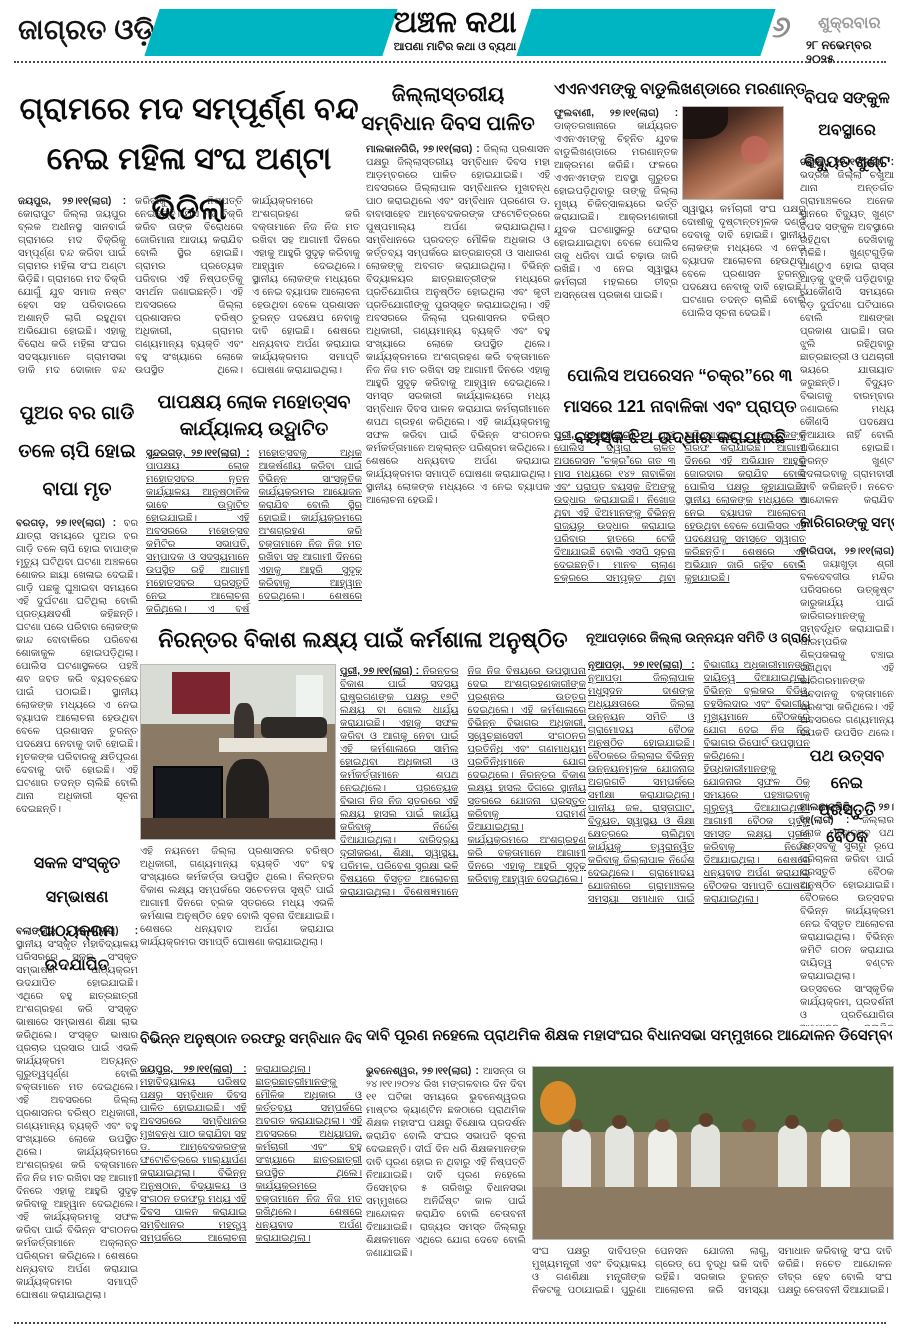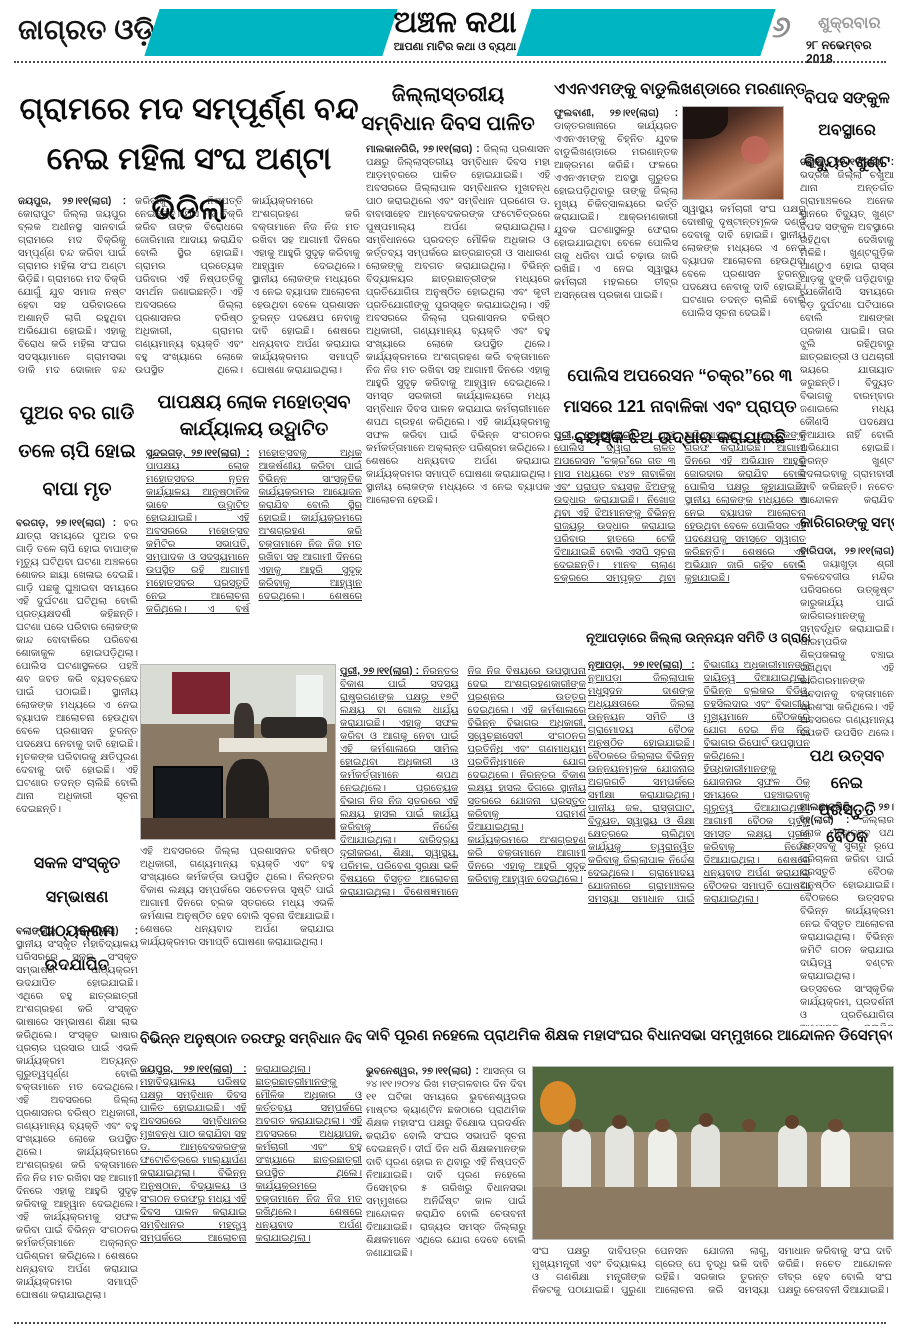--- a/index.html
+++ b/index.html
@@ -25,21 +25,21 @@
   <div class="abs" style="left:18px;top:14px;font-size:28px;font-weight:800;letter-spacing:0;">ଜାଗ୍ରତ ଓଡ଼ିଶା</div>
 
   <div class="abs band" style="left:152px;top:9px;width:238px;height:47px;"></div>
   <div class="abs band" style="left:524px;top:9px;width:244px;height:47px;"></div>
 
   <div class="abs hd nowrap" style="left:380px;top:5px;width:150px;font-size:30px;">ଅଞ୍ଚଳ କଥା</div>
   <div class="abs hd nowrap" style="left:368px;top:40px;width:174px;font-size:11px;">ଆପଣା ମାଟିର କଥା ଓ ବ୍ୟଥା</div>
 
   <div class="abs" style="left:772px;top:10px;font-size:30px;color:#8d8d8d;font-weight:bold;">୬</div>
   <div class="abs" style="left:818px;top:14px;font-size:16px;color:#9a9a9a;font-weight:bold;">ଶୁକ୍ରବାର</div>
-  <div class="abs" style="left:806px;top:38px;font-size:12px;font-weight:bold;">୨୮ ନଭେମ୍ବର 2018</div>
+  <div class="abs" style="left:806px;top:38px;font-size:12px;font-weight:bold;">୨୮ ନଭେମ୍ବର ୨୦୨୫</div>
 
   <div class="abs dotrule" style="left:14px;top:61px;width:872px;"></div>
 
   <div class="abs hd" style="left:18px;top:84px;width:342px;height:106px;font-size:31px;line-height:50px;">ଗ୍ରାମରେ ମଦ ସମ୍ପୂର୍ଣ୍ଣ ବନ୍ଦ ନେଇ ମହିଳା ସଂଘ ଅଣ୍ଟା ଭିଡିଲା</div>
   <div class="abs bodytxt cols3" style="left:18px;top:194px;width:342px;height:192px;">
     <span class="dl">ଜୟପୁର, ୨୭।୧୧(ଲାଗ) :</span>
     <span>କୋରାପୁଟ ଜିଲ୍ଲା ଜୟପୁର ବ୍ଲକ ଅଧୀନସ୍ଥ ସାନବାଇଁ ଗ୍ରାମରେ ମଦ ବିକ୍ରିକୁ ସମ୍ପୂର୍ଣ୍ଣ ବନ୍ଦ କରିବା ପାଇଁ ଗ୍ରାମର ମହିଳା ସଂଘ ଅଣ୍ଟା ଭିଡ଼ିଛି। ଗ୍ରାମରେ ମଦ ବିକ୍ରି ଯୋଗୁଁ ଯୁବ ସମାଜ ନଷ୍ଟ ହେବା ସହ ପରିବାରରେ ଅଶାନ୍ତି ଲାଗି ରହୁଥିବା ଅଭିଯୋଗ ହୋଇଛି। ଏହାକୁ ବିରୋଧ କରି ମହିଳା ସଂଘର ସଦସ୍ୟାମାନେ ଗ୍ରାମସଭା ଡାକି ମଦ ଦୋକାନ ବନ୍ଦ କରିବାକୁ ନିଷ୍ପତ୍ତି ନେଇଛନ୍ତି। ଯିଏ ମଦ ବିକ୍ରି କରିବ ତାଙ୍କ ବିରୋଧରେ ଜୋରିମାନା ଆଦାୟ କରାଯିବ ବୋଲି ସ୍ଥିର ହୋଇଛି। ଗ୍ରାମର ପ୍ରତ୍ୟେକ ପରିବାର ଏହି ନିଷ୍ପତ୍ତିକୁ ସମର୍ଥନ ଜଣାଇଛନ୍ତି। ଏହି ଅବସରରେ ଜିଲ୍ଲା ପ୍ରଶାସନର ବରିଷ୍ଠ ଅଧିକାରୀ, ଗ୍ରାମର ଗଣ୍ୟମାନ୍ୟ ବ୍ୟକ୍ତି ଏବଂ ବହୁ ସଂଖ୍ୟାରେ ଲୋକେ ଉପସ୍ଥିତ ଥିଲେ। କାର୍ଯ୍ୟକ୍ରମରେ ଅଂଶଗ୍ରହଣ କରି ବକ୍ତାମାନେ ନିଜ ନିଜ ମତ ରଖିବା ସହ ଆଗାମୀ ଦିନରେ ଏହାକୁ ଆହୁରି ସୁଦୃଢ଼ କରିବାକୁ ଆହ୍ୱାନ ଦେଇଥିଲେ। ସ୍ଥାନୀୟ ଲୋକଙ୍କ ମଧ୍ୟରେ ଏ ନେଇ ବ୍ୟାପକ ଆଲୋଚନା ହେଉଥିବା ବେଳେ ପ୍ରଶାସନ ତୁରନ୍ତ ପଦକ୍ଷେପ ନେବାକୁ ଦାବି ହୋଇଛି। ଶେଷରେ ଧନ୍ୟବାଦ ଅର୍ପଣ କରାଯାଇ କାର୍ଯ୍ୟକ୍ରମର ସମାପ୍ତି ଘୋଷଣା କରାଯାଇଥିଲା।</span>
   </div>
 
   <div class="abs hd" style="left:16px;top:394px;width:122px;height:116px;font-size:19px;line-height:38px;">ପୁଅର ବର ଗାଡି ତଳେ ଚାପି ହୋଇ ବାପା ମୃତ</div>
@@ -79,37 +79,38 @@
   <div class="abs bodytxt" style="left:682px;top:202px;width:124px;height:160px;">
     <span>ସ୍ୱାସ୍ଥ୍ୟ କର୍ମଚାରୀ ସଂଘ ପକ୍ଷରୁ ଦୋଷୀକୁ ଦୃଷ୍ଟାନ୍ତମୂଳକ ଦଣ୍ଡ ଦେବାକୁ ଦାବି ହୋଇଛି। ସ୍ଥାନୀୟ ଲୋକଙ୍କ ମଧ୍ୟରେ ଏ ନେଇ ବ୍ୟାପକ ଆଲୋଚନା ହେଉଥିବା ବେଳେ ପ୍ରଶାସନ ତୁରନ୍ତ ପଦକ୍ଷେପ ନେବାକୁ ଦାବି ହୋଇଛି। ଘଟଣାର ତଦନ୍ତ ଚାଲିଛି ବୋଲି ପୋଲିସ ସୂଚନା ଦେଇଛି।</span>
   </div>
 
   <div class="abs hd" style="left:554px;top:360px;width:252px;height:64px;font-size:17px;line-height:31px;">ପୋଲିସ ଅପରେସନ “ଚକ୍ର”ରେ ୩ ମାସରେ 121 ନାବାଳିକା ଏବଂ ପ୍ରାପ୍ତ ବୟସ୍କ ଝିଅ ଉଦ୍ଧାର କରାଯାଇଛି</div>
   <div class="abs bodytxt cols2" style="left:554px;top:428px;width:252px;height:196px;">
     <span class="dl">ପୁରୀ, ୨୭।୧୧(ଲାଗ) :</span>
     <span>ପୁରୀ ପୋଲିସ ଦ୍ୱାରା ଚାଳିତ ଅପରେସନ “ଚକ୍ର”ରେ ଗତ ୩ ମାସ ମଧ୍ୟରେ ୧୪୨ ନାବାଳିକା ଏବଂ ପ୍ରାପ୍ତ ବୟସ୍କ ଝିଅଙ୍କୁ ଉଦ୍ଧାର କରାଯାଇଛି। ନିଖୋଜ ଥିବା ଏହି ଝିଅମାନଙ୍କୁ ବିଭିନ୍ନ ରାଜ୍ୟରୁ ଉଦ୍ଧାର କରାଯାଇ ପରିବାର ହାତରେ ଟେକି ଦିଆଯାଇଛି ବୋଲି ଏସପି ସୂଚନା ଦେଇଛନ୍ତି। ମାନବ ଚାଲାଣ ଚକ୍ରରେ ସମ୍ପୃକ୍ତ ଥିବା ଅଭିଯୋଗରେ କେତେକଙ୍କୁ ଗିରଫ କରାଯାଇଛି। ଆଗାମୀ ଦିନରେ ଏହି ଅଭିଯାନ ଆହୁରି ଜୋରଦାର କରାଯିବ ବୋଲି ପୋଲିସ ପକ୍ଷରୁ କୁହାଯାଇଛି। ସ୍ଥାନୀୟ ଲୋକଙ୍କ ମଧ୍ୟରେ ଏ ନେଇ ବ୍ୟାପକ ଆଲୋଚନା ହେଉଥିବା ବେଳେ ପୋଲିସର ଏହି ପଦକ୍ଷେପକୁ ସମସ୍ତେ ସ୍ୱାଗତ କରିଛନ୍ତି। ଶେଷରେ ଏହି ଅଭିଯାନ ଜାରି ରହିବ ବୋଲି କୁହାଯାଇଛି।</span>
   </div>
 
+  <div class="abs hd nowrap" style="left:140px;top:627px;width:446px;height:32px;font-size:22px;">ନିରନ୍ତର ବିକାଶ ଲକ୍ଷ୍ୟ ପାଇଁ କର୍ମଶାଳା ଅନୁଷ୍ଠିତ</div>
   <div class="abs photo" style="left:140px;top:664px;width:194px;height:174px;background:#8a7a66;" title="କର୍ମଶାଳାରେ ଯୋଗ ଦେଇଥିବା ଅଧିକାରୀମାନଙ୍କ ଦୃଶ୍ୟ">
     <div class="ph-el" style="left:0;top:0;width:100%;height:34%;background:#d8dcd4;"></div>
     <div class="ph-el" style="left:16%;top:4%;width:30%;height:24%;background:#7c2430;"></div>
     <div class="ph-el" style="left:80%;top:6%;width:14%;height:26%;background:#eef3f0;"></div>
     <div class="ph-el" style="left:48%;top:22%;width:10%;height:22%;background:#3a3330;border-radius:40% 40% 0 0;"></div>
     <div class="ph-el" style="left:62%;top:30%;width:34%;height:12%;background:#2e2a28;border-radius:6px;"></div>
     <div class="ph-el" style="left:40%;top:42%;width:56%;height:8%;background:#e8e4da;"></div>
     <div class="ph-el" style="left:6%;top:58%;width:34%;height:30%;background:#14181d;border:2px solid #06080a;"></div>
     <div class="ph-el" style="left:44%;top:54%;width:22%;height:40%;background:#23201e;border-radius:40% 40% 0 0;"></div>
     <div class="ph-el" style="left:0;top:88%;width:100%;height:12%;background:#4e3d30;"></div>
   </div>
   <div class="abs bodytxt cols2" style="left:340px;top:664px;width:246px;height:358px;">
     <span class="dl">ପୁରୀ, ୨୭।୧୧(ଲାଗ) :</span>
     <span>ନିରନ୍ତର ବିକାଶ ପାଇଁ ସଦସ୍ୟ ରାଷ୍ଟ୍ରଗଣଙ୍କ ପକ୍ଷରୁ ୧୭ଟି ଲକ୍ଷ୍ୟ ବା ଗୋଲ ଧାର୍ଯ୍ୟ କରାଯାଇଛି। ଏହାକୁ ସଫଳ କରିବା ଓ ଆଗକୁ ନେବା ପାଇଁ ଏହି କର୍ମଶାଳାରେ ସାମିଲ ହୋଇଥିବା ଅଧିକାରୀ ଓ କର୍ମକର୍ତ୍ତାମାନେ ଶପଥ ନେଇଥିଲେ। ପ୍ରତ୍ୟେକ ବିଭାଗ ନିଜ ନିଜ ସ୍ତରରେ ଏହି ଲକ୍ଷ୍ୟ ହାସଲ ପାଇଁ କାର୍ଯ୍ୟ କରିବାକୁ ନିର୍ଦ୍ଦେଶ ଦିଆଯାଇଥିଲା। ଦାରିଦ୍ର୍ୟ ଦୂରୀକରଣ, ଶିକ୍ଷା, ସ୍ୱାସ୍ଥ୍ୟ, ପରିମଳ, ପରିବେଶ ସୁରକ୍ଷା ଭଳି ବିଷୟରେ ବିସ୍ତୃତ ଆଲୋଚନା କରାଯାଇଥିଲା। ବିଶେଷଜ୍ଞମାନେ ନିଜ ନିଜ ବିଷୟରେ ଉପସ୍ଥାପନା ଦେଇ ଅଂଶଗ୍ରହଣକାରୀଙ୍କ ପ୍ରଶ୍ନର ଉତ୍ତର ଦେଇଥିଲେ। ଏହି କର୍ମଶାଳାରେ ବିଭିନ୍ନ ବିଭାଗର ଅଧିକାରୀ, ସ୍ୱେଚ୍ଛାସେବୀ ସଂଗଠନର ପ୍ରତିନିଧି ଏବଂ ଗଣମାଧ୍ୟମ ପ୍ରତିନିଧିମାନେ ଯୋଗ ଦେଇଥିଲେ। ନିରନ୍ତର ବିକାଶ ଲକ୍ଷ୍ୟ ହାସଲ ଦିଗରେ ସ୍ଥାନୀୟ ସ୍ତରରେ ଯୋଜନା ପ୍ରସ୍ତୁତ କରିବାକୁ ପରାମର୍ଶ ଦିଆଯାଇଥିଲା। କାର୍ଯ୍ୟକ୍ରମରେ ଅଂଶଗ୍ରହଣ କରି ବକ୍ତାମାନେ ଆଗାମୀ ଦିନରେ ଏହାକୁ ଆହୁରି ସୁଦୃଢ଼ କରିବାକୁ ଆହ୍ୱାନ ଦେଇଥିଲେ।</span>
   </div>
   <div class="abs bodytxt" style="left:140px;top:844px;width:194px;height:180px;">
-    <span>ଏହି ଅବସରରେ ଜିଲ୍ଲା ପ୍ରଶାସନର ବରିଷ୍ଠ ଅଧିକାରୀ, ଗଣ୍ୟମାନ୍ୟ ବ୍ୟକ୍ତି ଏବଂ ବହୁ ସଂଖ୍ୟାରେ କର୍ମକର୍ତ୍ତା ଉପସ୍ଥିତ ଥିଲେ। ନିରନ୍ତର ବିକାଶ ଲକ୍ଷ୍ୟ ସମ୍ପର୍କରେ ସଚେତନତା ସୃଷ୍ଟି ପାଇଁ ଆଗାମୀ ଦିନରେ ବ୍ଲକ ସ୍ତରରେ ମଧ୍ୟ ଏଭଳି କର୍ମଶାଳା ଅନୁଷ୍ଠିତ ହେବ ବୋଲି ସୂଚନା ଦିଆଯାଇଛି। ଶେଷରେ ଧନ୍ୟବାଦ ଅର୍ପଣ କରାଯାଇ କାର୍ଯ୍ୟକ୍ରମର ସମାପ୍ତି ଘୋଷଣା କରାଯାଇଥିଲା।</span>
+    <span>ଏହି ନୟନମେ ଜିଲ୍ଲା ପ୍ରଶାସନର ବରିଷ୍ଠ ଅଧିକାରୀ, ଗଣ୍ୟମାନ୍ୟ ବ୍ୟକ୍ତି ଏବଂ ବହୁ ସଂଖ୍ୟାରେ କର୍ମକର୍ତ୍ତା ଉପସ୍ଥିତ ଥିଲେ। ନିରନ୍ତର ବିକାଶ ଲକ୍ଷ୍ୟ ସମ୍ପର୍କରେ ସଚେତନତା ସୃଷ୍ଟି ପାଇଁ ଆଗାମୀ ଦିନରେ ବ୍ଲକ ସ୍ତରରେ ମଧ୍ୟ ଏଭଳି କର୍ମଶାଳା ଅନୁଷ୍ଠିତ ହେବ ବୋଲି ସୂଚନା ଦିଆଯାଇଛି। ଶେଷରେ ଧନ୍ୟବାଦ ଅର୍ପଣ କରାଯାଇ କାର୍ଯ୍ୟକ୍ରମର ସମାପ୍ତି ଘୋଷଣା କରାଯାଇଥିଲା।</span>
   </div>
 
   <div class="abs hd nowrap" style="left:586px;top:630px;width:224px;height:22px;font-size:13px;">ନୂଆପଡ଼ାରେ ଜିଲ୍ଲା ଉନ୍ନୟନ ସମିତି ଓ ଗ୍ରାମୋଦୟ ବୈଠକ ଅନୁଷ୍ଠିତ</div>
   <div class="abs bodytxt cols2" style="left:588px;top:658px;width:222px;height:366px;">
     <span class="dl">ନୂଆପଡ଼ା, ୨୭।୧୧(ଲାଗ) :</span>
     <span>ନୂଆପଡ଼ା ଜିଲ୍ଲାପାଳ ମଧୁସୂଦନ ଦାଶଙ୍କ ଅଧ୍ୟକ୍ଷତାରେ ଜିଲ୍ଲା ଉନ୍ନୟନ ସମିତି ଓ ଗ୍ରାମୋଦୟ ବୈଠକ ଅନୁଷ୍ଠିତ ହୋଇଯାଇଛି। ବୈଠକରେ ଜିଲ୍ଲାର ବିଭିନ୍ନ ଉନ୍ନୟନମୂଳକ ଯୋଜନାର ଅଗ୍ରଗତି ସମ୍ପର୍କରେ ସମୀକ୍ଷା କରାଯାଇଥିଲା। ପାନୀୟ ଜଳ, ରାସ୍ତାଘାଟ, ବିଦ୍ୟୁତ, ସ୍ୱାସ୍ଥ୍ୟ ଓ ଶିକ୍ଷା କ୍ଷେତ୍ରରେ ଚାଲିଥିବା କାର୍ଯ୍ୟକୁ ତ୍ୱରାନ୍ୱିତ କରିବାକୁ ଜିଲ୍ଲାପାଳ ନିର୍ଦ୍ଦେଶ ଦେଇଥିଲେ। ଗ୍ରାମୋଦୟ ଯୋଜନାରେ ଗ୍ରାମାଞ୍ଚଳର ସମସ୍ୟା ସମାଧାନ ପାଇଁ ବିଭାଗୀୟ ଅଧିକାରୀମାନଙ୍କୁ ଦାୟିତ୍ୱ ଦିଆଯାଇଥିଲା। ବିଭିନ୍ନ ବ୍ଲକର ବିଡିଓ, ତହସିଲଦାର ଏବଂ ବିଭାଗୀୟ ମୁଖ୍ୟମାନେ ବୈଠକରେ ଯୋଗ ଦେଇ ନିଜ ନିଜ ବିଭାଗର ରିପୋର୍ଟ ଉପସ୍ଥାପନ କରିଥିଲେ। ହିତାଧିକାରୀମାନଙ୍କୁ ଯୋଜନାର ସୁଫଳ ଠିକ୍ ସମୟରେ ପହଞ୍ଚାଇବାକୁ ଗୁରୁତ୍ୱ ଦିଆଯାଇଥିଲା। ଆଗାମୀ ବୈଠକ ପୂର୍ବରୁ ସମସ୍ତ ଲକ୍ଷ୍ୟ ପୂରଣ କରିବାକୁ ନିର୍ଦ୍ଦେଶ ଦିଆଯାଇଥିଲା। ଶେଷରେ ଧନ୍ୟବାଦ ଅର୍ପଣ କରାଯାଇ ବୈଠକର ସମାପ୍ତି ଘୋଷଣା କରାଯାଇଥିଲା।</span>
   </div>
 
   <div class="abs hd" style="left:800px;top:82px;width:94px;height:66px;font-size:16px;line-height:32px;">ବିପଦ ସଙ୍କୁଳ ଅବସ୍ଥାରେ ବିଦ୍ୟୁତ୍ ଖୁଣ୍ଟ</div>
   <div class="abs bodytxt" style="left:800px;top:155px;width:94px;height:352px;">

